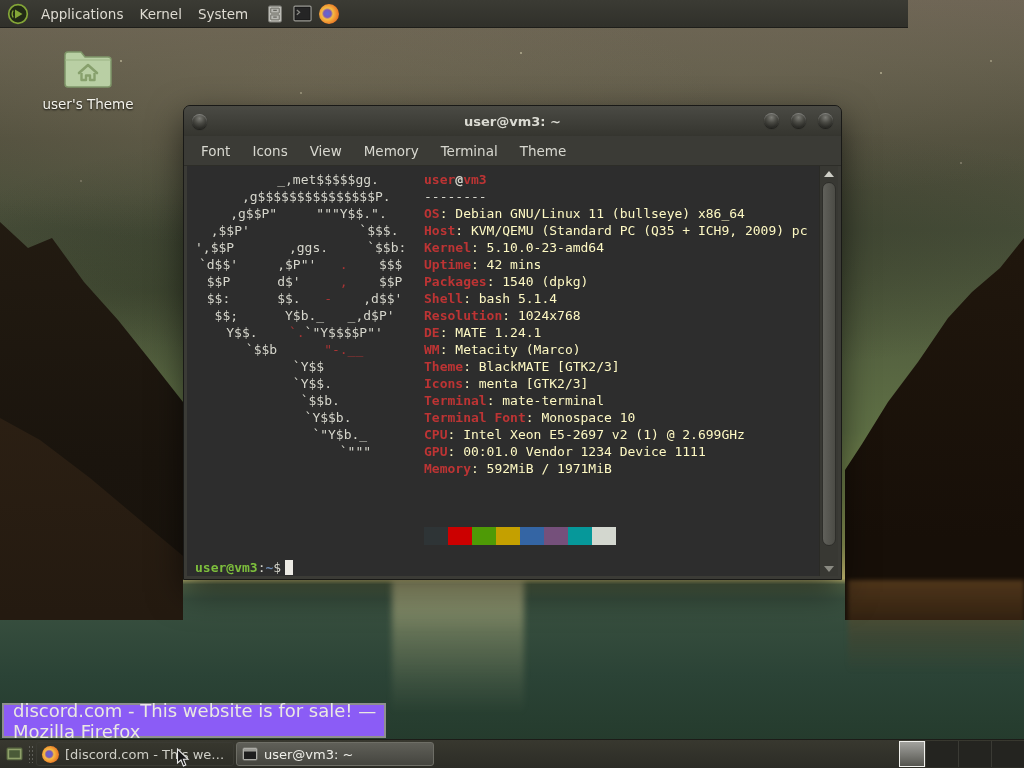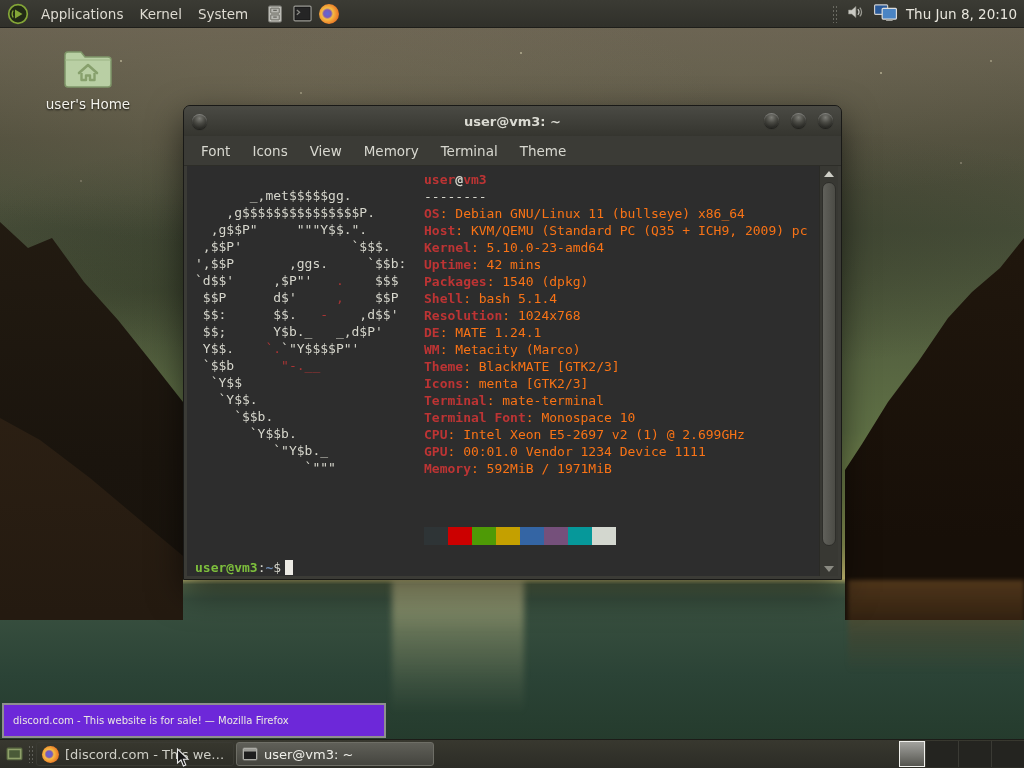--- a/index.html
+++ b/index.html
@@ -26,21 +26,21 @@
   .mtn-left2{clip-path:polygon(0px 418px,40px 440px,90px 478px,140px 520px,183px 556px,183px 620px,0px 620px);
       background:linear-gradient(180deg,#3a2a1a,#241a10 80%);}
   .mtn-right{clip-path:polygon(1024px 238px,1000px 268px,972px 292px,948px 318px,918px 362px,888px 402px,862px 444px,845px 470px,845px 620px,1024px 620px);
       background:linear-gradient(180deg,#271d11,#170f08 70%);filter:drop-shadow(0 -2px 0 #8a6a38);}
   .refl-sun{position:absolute;left:392px;top:579px;width:132px;height:135px;filter:blur(3px);
       background:linear-gradient(180deg,rgba(234,222,162,.6),rgba(222,212,152,.28) 40%,rgba(200,195,140,.1) 78%,rgba(200,195,140,0));}
   .refl-brown{position:absolute;left:848px;top:580px;width:176px;height:92px;filter:blur(2px);
       background:linear-gradient(180deg,rgba(126,86,42,.55),rgba(92,62,32,.25) 60%,rgba(92,62,32,0));}
 
   
-  .top-panel{position:absolute;left:0;top:0;width:1024px;height:27px;display:flex;align-items:center;
+  .top-panel{position:absolute;left:0;top:0;width:908px;height:27px;display:flex;align-items:center;
       background:linear-gradient(#3b3b34,#30302a);border-bottom:1px solid #1e1e1a;color:#dedbd2;font-size:13.5px;z-index:30;}
   .panel-left{display:flex;align-items:center;gap:2px;padding-left:5px;}
   .mate-menu-btn{display:flex;align-items:center;justify-content:center;width:26px;height:24px;}
   .panel-menu{padding:3px 8px;cursor:default;}
   .panel-launchers{display:flex;align-items:center;gap:5px;margin-left:6px;}
   .launcher{width:22px;height:22px;display:flex;align-items:center;justify-content:center;}
   .panel-right{margin-left:auto;display:flex;align-items:center;gap:8px;padding-right:7px;}
   .grip{width:6px;height:18px;background:radial-gradient(circle,#6a6a62 34%,transparent 40%) 0 0/3px 4px;}
   .clock{font-size:13.5px;color:#e8e6dd;}
   .ff-ball{width:20px;height:20px;border-radius:50%;
@@ -60,28 +60,28 @@
   .tb-btn{width:15px;height:15px;border-radius:50%;
       background:radial-gradient(circle at 50% 30%, #7c7c76 0%, #4a4a44 40%, #262622 80%);
       box-shadow:inset 0 1px 1px rgba(255,255,255,.28), 0 1px 1px rgba(0,0,0,.5);}
   .tb-right{position:absolute;right:8px;top:7px;display:flex;gap:12px;}
   .title-text{position:absolute;left:0;right:0;text-align:center;font-weight:bold;font-size:13px;color:#dbdbd3;}
   .menubar{height:29px;display:flex;align-items:center;padding-left:6px;background:#3b3b36;border-bottom:1px solid #2d2d28;}
   .menu-item{padding:5px 11px;font-size:13.5px;color:#d8d8d0;}
   .term-body{position:relative;margin:0 3px 3px 3px;height:410px;background:#2d2d2d;overflow:hidden;}
   .term-content{position:absolute;left:8px;top:5px;right:18px;bottom:0;
       font-family:"DejaVu Sans Mono","Liberation Mono",monospace;font-size:13px;line-height:17px;white-space:pre;}
-  .neo-art{position:absolute;left:0;top:16px;}
+  .neo-art{position:absolute;left:0;top:0;text-align:center;}
   .neo-info{position:absolute;left:229px;top:0;width:396px;overflow:hidden;}
   .c-w{color:#d6d6cc;}
   .c-r{color:#a83434;}
   .info-label{color:#bd3434;font-weight:bold;text-align:right;}
   .info-hdr-red{color:#bd3434;font-weight:bold;}
   .info-hdr-w{color:#d6d6cc;font-weight:bold;}
-  .info-val{color:#f97316;}
+  .info-val{color:#fef9c3;}
   .palette{position:absolute;left:229px;top:322px;}
   .pal-row{display:flex;height:18px;}
   .pal-block{width:24px;height:18px;}
   .prompt{position:absolute;left:0;top:388px;}
   .p-green{color:#7dbe3c;font-weight:bold;}
   .p-w{color:#d6d6cc;}
   .p-blue{color:#6e8cb4;font-weight:bold;}
   .cursor-block{display:inline-block;width:8px;height:15px;background:#eceae4;vertical-align:text-bottom;margin-left:4px;}
 
   
@@ -89,22 +89,22 @@
   .sb-btn{position:absolute;left:0;width:18px;height:15px;display:flex;align-items:center;justify-content:center;}
   .sb-up{top:0;}
   .sb-down{bottom:0;}
   .tri-up{width:0;height:0;border-left:5px solid transparent;border-right:5px solid transparent;border-bottom:6px solid #cfcfc7;}
   .tri-down{width:0;height:0;border-left:5px solid transparent;border-right:5px solid transparent;border-top:6px solid #8a8a82;}
   .sb-thumb{position:absolute;left:2px;right:2px;top:16px;bottom:30px;border-radius:7px;
       background:linear-gradient(90deg,#60605a,#4c4c46);border:1px solid #2e2e2a;}
 
   
   .tooltip{position:absolute;left:2px;top:703px;width:384px;height:35px;z-index:40;box-sizing:border-box;
-      background:#6d28d9;border:2px solid #8f8f8f;display:flex;align-items:center;padding-left:9px;
-      color:#eae8e2;font-size:10px;}
+      background:#8b5cf6;border:2px solid #8f8f8f;display:flex;align-items:center;padding-left:9px;
+      color:#eae8e2;font-size:18px;}
 
   
   .taskbar{position:absolute;left:0;bottom:0;width:1024px;height:28px;display:flex;align-items:center;z-index:30;
       background:linear-gradient(#38382f,#2c2c26);border-top:1px solid #1c1c18;}
   .show-desktop{width:24px;height:24px;margin-left:2px;display:flex;align-items:center;justify-content:center;}
   .tb-grip{width:6px;height:18px;margin:0 2px;background:radial-gradient(circle,#60605a 34%,transparent 40%) 0 0/3px 4px;}
   .task-btns{display:flex;gap:2px;align-items:center;height:24px;}
   .task-btn{width:198px;height:24px;display:flex;align-items:center;gap:6px;padding:0 5px;box-sizing:border-box;
       border-radius:3px;font-size:13px;color:#cfcfc7;white-space:nowrap;overflow:hidden;border:1px solid #3a3a33;}
   .task-btn.active{background:linear-gradient(#5f5f58,#45453f);border:1px solid #6e6e66;color:#f0f0ea;}
@@ -159,48 +159,32 @@
               <rect x="0.8" y="0.8" width="14.4" height="12.4" rx="1" fill="#161616" stroke="#9a9a94"></rect>
               <rect x="2" y="2" width="12" height="10" fill="#252525"></rect>
               <path d="M3.2 4 L5.6 6 L3.2 8" stroke="#8a8a84" fill="none" stroke-width="1"></path>
             </svg>
           </div>
           <div class="launcher">
             <div class="ff-ball"></div>
           </div>
         </div>
     </div>
-    <div class="panel-right">
-      <div class="grip"></div>
-      <div class="panel-status" style="display:flex;gap:8px;align-items:center;">
-          <div><svg width="19" height="18" viewBox="0 0 18 18">
-              <path d="M2 7 h3.2 l4.2-3.6 v11.2 L5.2 11 H2 z" fill="#c9c9c3" stroke="#8a8a82" stroke-width="0.6"></path>
-              <path d="M11.3 6.2 a3.8 3.8 0 0 1 0 5.6" stroke="#c9c9c3" fill="none" stroke-width="1.3"></path>
-              <path d="M13.3 4.6 a6.4 6.4 0 0 1 0 8.8" stroke="#9a9a92" fill="none" stroke-width="1.3"></path>
-            </svg></div>
-          <div><svg width="25" height="19" viewBox="0 0 20 16">
-              <rect x="0.8" y="1.5" width="11" height="8" rx="0.8" fill="#2a5a9a" stroke="#cccccc"></rect>
-              <rect x="7.2" y="4.5" width="12" height="9" rx="0.8" fill="#4a84c4" stroke="#dddddd"></rect>
-              <rect x="10.5" y="13.5" width="5.5" height="1.6" fill="#aaaaa4"></rect>
-            </svg></div>
-        </div>
-      <div class="clock">Thu Jun 8, 20:10</div>
-    </div>
   </div>
 
   <div class="desktop-icon">
     <div>
       <svg width="52" height="44" viewBox="0 0 52 44">
         <path d="M3 9 a3 3 0 0 1 3-3 h13 l4 5 h23 a3 3 0 0 1 3 3 v24 a3 3 0 0 1 -3 3 H6 a3 3 0 0 1 -3-3 z" fill="#b9cfa4" stroke="#7f9769" stroke-width="1.5"></path>
         <path d="M3 14 h46" stroke="#9cb383" stroke-width="1.2"></path>
         <path d="M17 27 l9-8 9 8" stroke="#87a06c" fill="none" stroke-width="2.6" stroke-linecap="round" stroke-linejoin="round"></path>
         <path d="M19.5 27 v7 h4.5 v-4.5 h4 v4.5 h4.5 v-7" stroke="#87a06c" fill="none" stroke-width="2.4" stroke-linejoin="round"></path>
       </svg>
     </div>
-    <div class="label">user's Home</div>
+    <div class="label">user's Theme</div>
   </div>
 
   <div class="term-window">
     <div class="titlebar">
       <div class="tb-btn"></div>
       <div class="title-text">user@vm3: ~</div>
       <div class="tb-right">
         <div class="tb-btn"></div>
         <div class="tb-btn"></div>
         <div class="tb-btn"></div>

